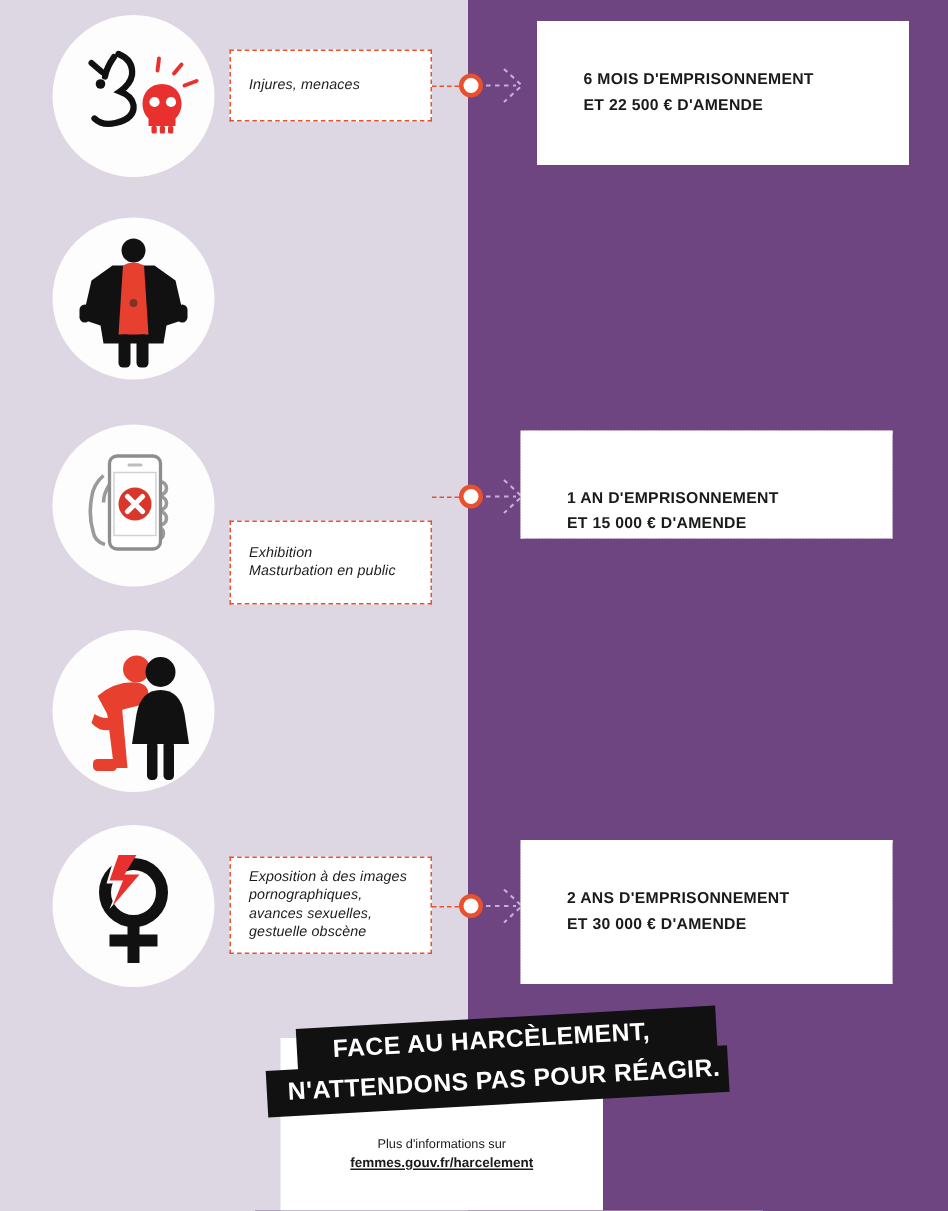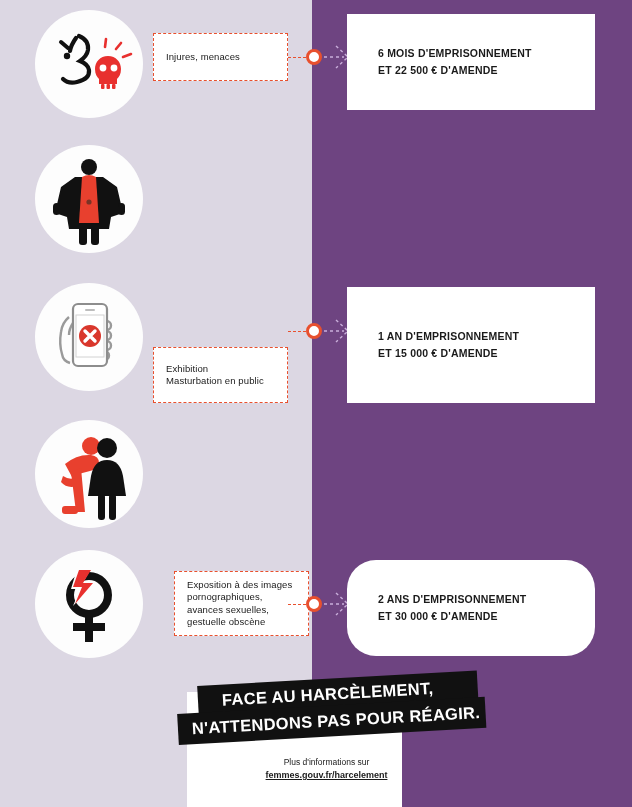--- a/index.html
+++ b/index.html
@@ -26,20 +26,21 @@
   }
   .icon-circle svg{position:absolute;left:0;top:0;width:108px;height:108px;}
 
   .label-box{
     position:absolute;
     background:#FFFFFF;
     border:1px dashed #E8502E;
     box-sizing:border-box;
     display:flex;align-items:center;
     padding:16px 12px;
+    font-style:italic;
   }
   .label-box span{
     font-size:9.5px;
     line-height:12.5px;
     color:#1A1A1A;
     letter-spacing:.1px;
     white-space:pre-line;
   }
 
   .penalty-box{
@@ -82,21 +83,21 @@
     font-size:16.5px;
     letter-spacing:.3px;
     white-space:nowrap;
   }
   .banner1{left:198px;top:686px;width:280px;height:30px;transform:rotate(-3.2deg);transform-origin:left center;padding-left:24px;box-sizing:border-box;}
   .banner2{left:178px;top:714px;width:308px;height:31px;transform:rotate(-3.2deg);transform-origin:left center;padding-left:14px;box-sizing:border-box;}
 
   .footer-text{
     position:absolute;left:187px;top:756px;width:215px;
     text-align:center;
-    font-size:8.5px;line-height:13px;color:#1A1A1A;padding-left:32px;
+    font-size:8.5px;line-height:13px;color:#1A1A1A;
   }
   .footer-text .l2{font-weight:bold;font-size:9px;text-decoration:underline;}
 </style>
 </head>
 <body>
 
 <div id="page">
 
   <div class="bg-left"></div>
   <div class="bg-right"></div>
@@ -125,21 +126,21 @@
     </div>
     <div class="label-box" style="left:153px;top:33px;width:135px;height:48px;">
       <span>Injures, menaces</span>
     </div>
     <div class="dash-left" style="left:288px;top:57px;width:23px;"></div>
     <div class="dot" style="left:306px;top:49px;"></div>
     <svg class="arrow-right" style="left:324px;top:42px;width:28px;height:30px;" viewBox="0 0 28 30">
       <path d="M0 15 L20 15" stroke="#C9AEDA" stroke-width="1.4" stroke-dasharray="3 3"></path>
       <path d="M12 4 L24 15 L12 26" stroke="#C9AEDA" stroke-width="1.4" fill="none" stroke-dasharray="3 3"></path>
     </svg>
-    <div class="penalty-box" style="left:347px;top:14px;width:248px;height:96px;">
+    <div class="penalty-box" style="left:358px;top:14px;width:248px;height:96px;">
       <span>6 MOIS D'EMPRISONNEMENT
 ET 22 500 € D'AMENDE</span>
     </div>
   </div>
 
   <div class="row" style="top:135px;height:138px;">
     <div class="icon-circle" style="top:10px;">
       <svg viewBox="0 0 108 108">
         <circle cx="54" cy="22" r="8" fill="#111"></circle>
         <path d="M40 32 L26 42 L20 68 L32 72 L34 84 L74 84 L76 72 L88 68 L82 42 L68 32 Z" fill="#111"></path>
@@ -154,21 +155,21 @@
     <div class="label-box" style="left:153px;top:168px;width:135px;height:56px;margin-top:44px;">
       <span>Exhibition
 Masturbation en public</span>
     </div>
     <div class="dash-left" style="left:288px;top:196px;width:23px;"></div>
     <div class="dot" style="left:306px;top:188px;"></div>
     <svg class="arrow-right" style="left:324px;top:181px;width:28px;height:30px;" viewBox="0 0 28 30">
       <path d="M0 15 L20 15" stroke="#C9AEDA" stroke-width="1.4" stroke-dasharray="3 3"></path>
       <path d="M12 4 L24 15 L12 26" stroke="#C9AEDA" stroke-width="1.4" fill="none" stroke-dasharray="3 3"></path>
     </svg>
-    <div class="penalty-box" style="left:347px;top:152px;width:248px;height:116px;">
+    <div class="penalty-box" style="left:347px;top:152px;width:248px;height:72px;align-items:flex-end;">
       <span>1 AN D'EMPRISONNEMENT
 ET 15 000 € D'AMENDE</span>
     </div>
   </div>
 
   <div class="row" style="top:273px;height:139px;">
     <div class="icon-circle" style="top:10px;">
       <svg viewBox="0 0 108 108">
         <path d="M34 34 q-7 6 -8 15 q-2 12 1 22 q1 7 8 9" fill="none" stroke="#9A9A9A" stroke-width="2.4"></path>
         <path d="M38 40 q-4 6 -4 12" fill="none" stroke="#9A9A9A" stroke-width="2.4"></path>
@@ -176,33 +177,33 @@
         <rect x="62" y="48" width="14" height="9" rx="4.5" fill="none" stroke="#9A9A9A" stroke-width="2.4"></rect>
         <rect x="62" y="58" width="14" height="9" rx="4.5" fill="none" stroke="#9A9A9A" stroke-width="2.4"></rect>
         <rect x="62" y="68" width="12" height="9" rx="4.5" fill="none" stroke="#9A9A9A" stroke-width="2.4"></rect>
         <rect x="38" y="21" width="34" height="62" rx="5" fill="#FFF" stroke="#8D8D8D" stroke-width="2.2"></rect>
         <rect x="50" y="26" width="10" height="2" rx="1" fill="#BDBDBD"></rect>
         <rect x="41" y="32" width="28" height="42" fill="#FFF" stroke="#D2D2D2" stroke-width="1"></rect>
         <circle cx="55" cy="53" r="11" fill="#D9372C"></circle>
         <path d="M50 48 L60 58 M60 48 L50 58" stroke="#FFF" stroke-width="3.4" stroke-linecap="round"></path>
       </svg>
     </div>
-    <div class="label-box" style="left:153px;top:298px;width:135px;height:65px;margin-left:21px;">
+    <div class="label-box" style="left:153px;top:298px;width:135px;height:65px;">
       <span>Exposition à des images
 pornographiques,
 avances sexuelles,
 gestuelle obscène</span>
     </div>
     <div class="dash-left" style="left:288px;top:331px;width:23px;"></div>
     <div class="dot" style="left:306px;top:323px;"></div>
     <svg class="arrow-right" style="left:324px;top:316px;width:28px;height:30px;" viewBox="0 0 28 30">
       <path d="M0 15 L20 15" stroke="#C9AEDA" stroke-width="1.4" stroke-dasharray="3 3"></path>
       <path d="M12 4 L24 15 L12 26" stroke="#C9AEDA" stroke-width="1.4" fill="none" stroke-dasharray="3 3"></path>
     </svg>
-    <div class="penalty-box" style="left:347px;top:287px;width:248px;height:96px;border-radius:29px;">
+    <div class="penalty-box" style="left:347px;top:287px;width:248px;height:96px;">
       <span>2 ANS D'EMPRISONNEMENT
 ET 30 000 € D'AMENDE</span>
     </div>
   </div>
 
   <div class="row" style="top:412px;height:138px;">
     <div class="icon-circle" style="top:8px;">
       <svg viewBox="0 0 108 108">
         <g fill="#E8402E">
           <circle cx="56" cy="26" r="9"></circle>

